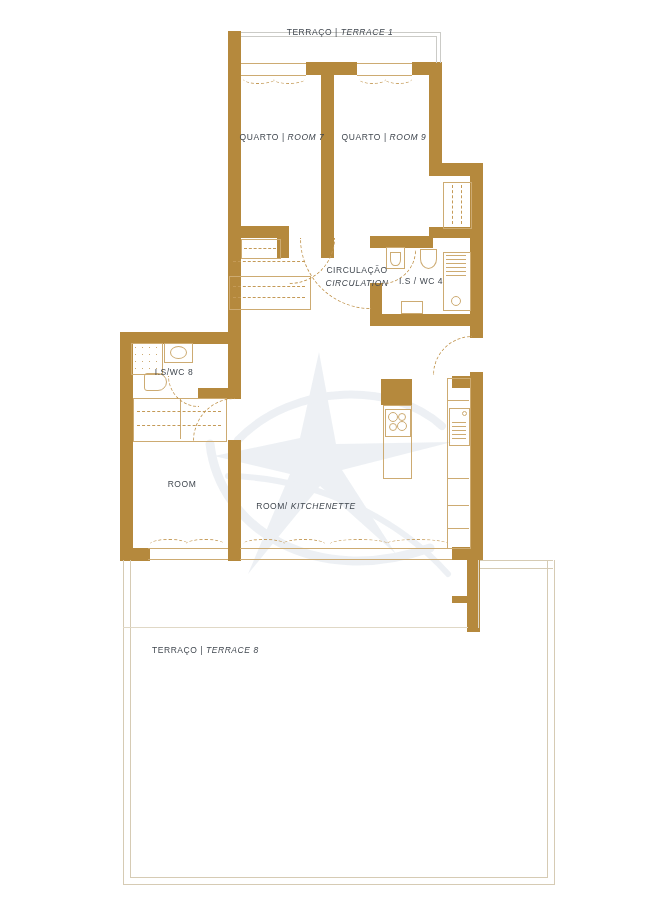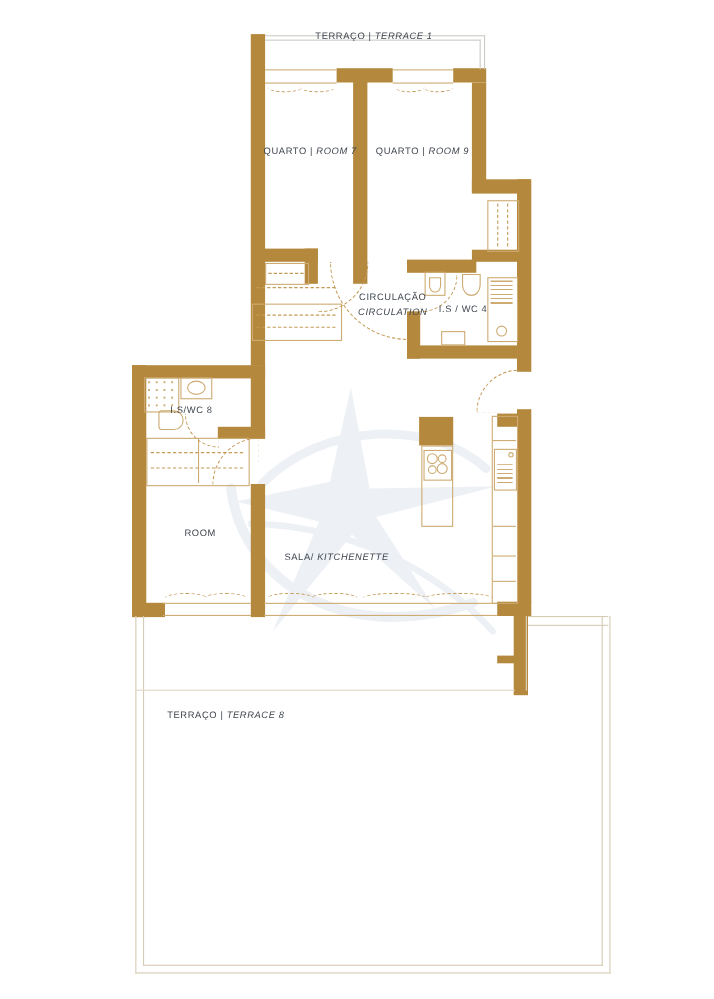--- a/index.html
+++ b/index.html
@@ -162,21 +162,21 @@
   <div class="lbl" style="left:421px;top:275px;">
     <span>I.S / WC 4</span>
   </div>
   <div class="lbl" style="left:174px;top:366px;">
     <span>I.S/WC 8</span>
   </div>
   <div class="lbl" style="left:182px;top:478px;">
     <span>ROOM</span>
   </div>
   <div class="lbl" style="left:306px;top:500px;">
-    <span>SALA/</span>
+    <span>ROOM/</span>
     <span class="it">KITCHENETTE</span>
   </div>
   <div class="lbl" style="left:152px;top:644px;transform:none;">
     <span>TERRAÇO</span>
     <span>|</span>
     <span class="it">TERRACE 8</span>
   </div>
 
 </div>
 

